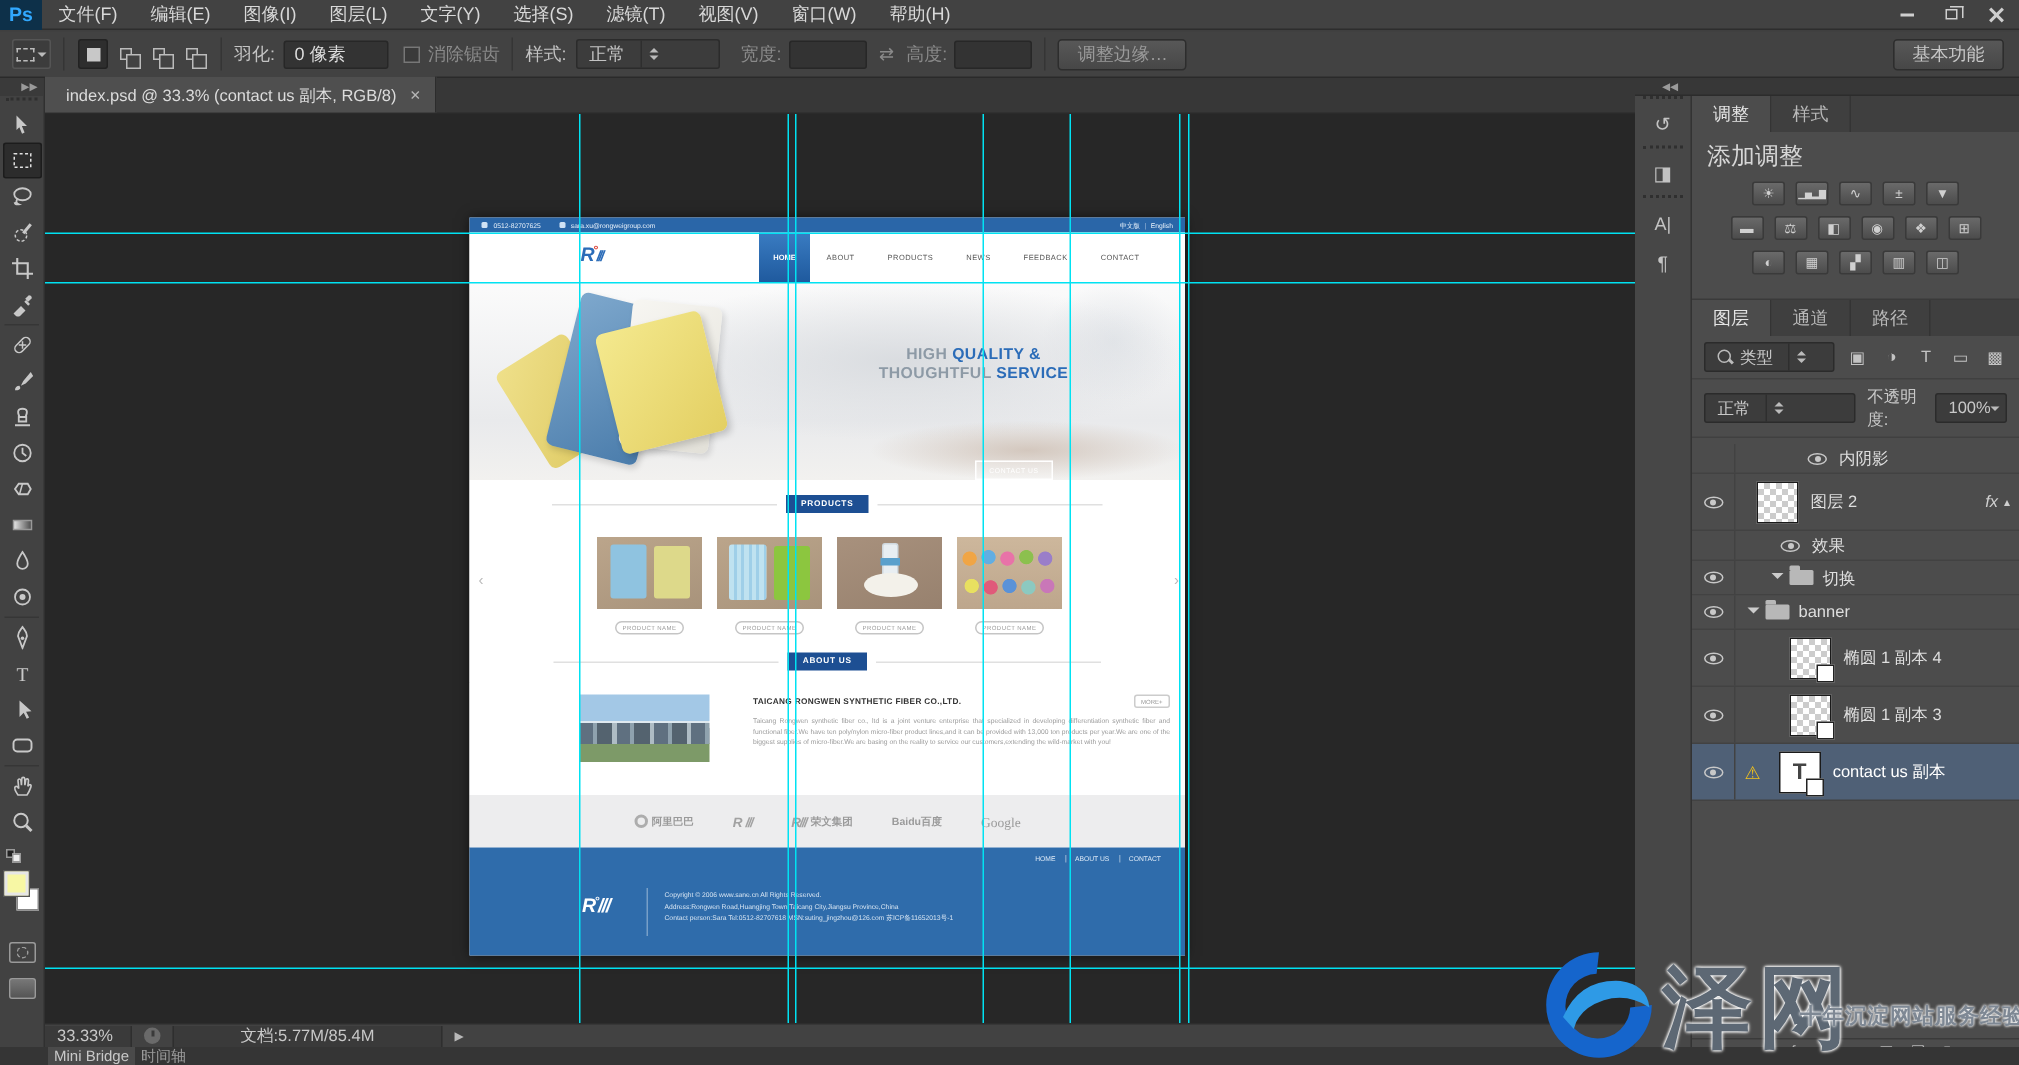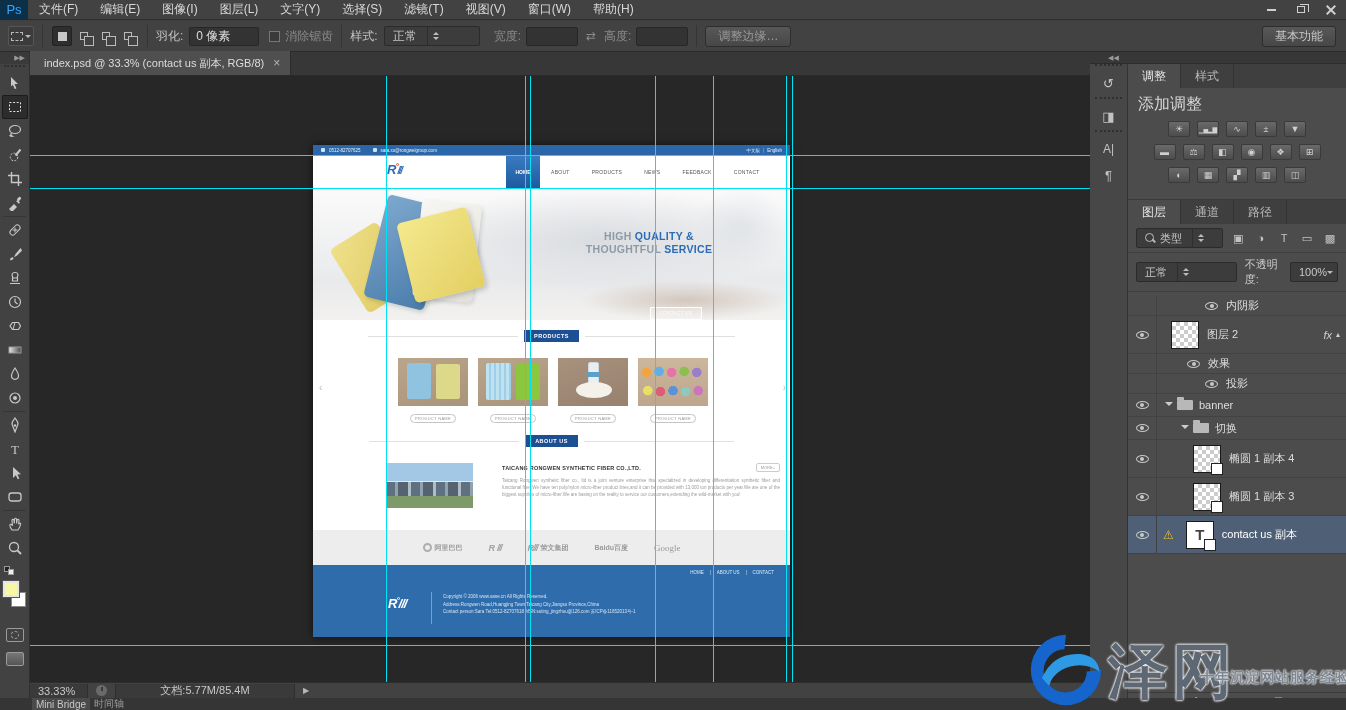--- a/index.html
+++ b/index.html
@@ -1,20 +1,20 @@
 <!DOCTYPE html>
 <html><head>
 <meta charset="utf-8">
 <style>
   *{margin:0;padding:0;box-sizing:border-box}
   html,body{width:1346px;height:710px;overflow:hidden}
   body{font-family:"Liberation Sans","DejaVu Sans",sans-serif;background:#3f3f3f;color:#ccc;-webkit-font-smoothing:antialiased}
   
   .menubar{position:absolute;left:0;top:0;width:1346px;height:20px;background:#424242;border-bottom:1px solid #2d2d2d;display:flex;align-items:center;gap:0}
-  .pslogo{width:28px;height:20px;background:#0d3049;color:#31a8ff;font-weight:normal;font-size:13px;display:flex;align-items:center;justify-content:center}
+  .pslogo{width:28px;height:20px;background:#0d3049;color:#31a8ff;font-weight:bold;font-size:13px;display:flex;align-items:center;justify-content:center}
   .menuitem{font-size:12px;color:#d8d8d8;padding:0 11px;height:20px;display:flex;align-items:center}
   .winctl{margin-left:auto;display:flex;height:20px}
   .winbtn{width:30px;height:20px;display:flex;align-items:center;justify-content:center;color:#cfcfcf}
   .ic-min{width:9px;height:2px;background:#cfcfcf}
   .ic-res{width:8px;height:7px;border:1px solid #cfcfcf;position:relative}
   .ic-res::before{content:'';position:absolute;left:2px;top:-3px;width:8px;height:7px;border:1px solid #cfcfcf;border-bottom:none;border-left:none}
   .ic-x{position:relative;width:10px;height:10px}
   .ic-x::before,.ic-x::after{content:'';position:absolute;left:4px;top:-1px;width:2px;height:12px;background:#cfcfcf}
   .ic-x::before{transform:rotate(45deg)}.ic-x::after{transform:rotate(-45deg)}
   .optionsbar{position:absolute;left:0;top:21px;width:1346px;height:31px;background:#424242;border-bottom:1px solid #2a2a2a;display:flex;align-items:center;font-size:12px;color:#c3c3c3}
@@ -654,45 +654,39 @@
       <span class="lname">图层 2</span>
       <span class="fxlab">fx</span>
       <span class="fxcol">▴</span>
     </div>
     <div class="lrow h20">
       <span class="eyecell"></span>
       <span style="width:30px"></span>
         <span class="eye"></span>
       <span class="lname">效果</span>
     </div>
-    <div class="lrow h20">
-      <span class="eyecell"></span>
-      <span style="width:48px"></span>
-        <span class="eye"></span>
-      <span class="lname">投影</span>
+
+    <div class="lrow h23">
+      <span class="eyecell">
+          <span class="eye"></span>
+        </span>
+      <span style="width:24px"></span>
+        <i class="tri-down"></i>
+      <span class="folder"></span>
+      <span class="lname" style="margin-left:0">切换</span>
     </div>
 
     <div class="lrow h23">
       <span class="eyecell">
           <span class="eye"></span>
         </span>
       <span style="width:8px"></span>
         <i class="tri-down"></i>
       <span class="folder"></span>
       <span class="lname" style="margin-left:0">banner</span>
-    </div>
-
-    <div class="lrow h23">
-      <span class="eyecell">
-          <span class="eye"></span>
-        </span>
-      <span style="width:24px"></span>
-        <i class="tri-down"></i>
-      <span class="folder"></span>
-      <span class="lname" style="margin-left:0">切换</span>
     </div>
 
     <div class="lrow h38">
       <span class="eyecell">
           <span class="eye"></span>
         </span>
       <span style="width:36px"></span>
         <span class="thumb vbadge"></span>
       <span class="lname">椭圆 1 副本 4</span>
     </div>

